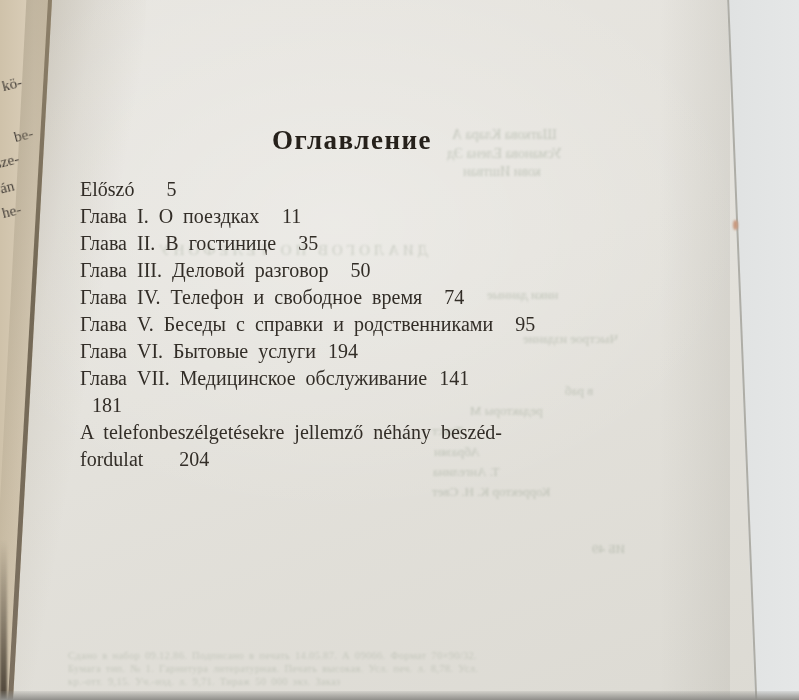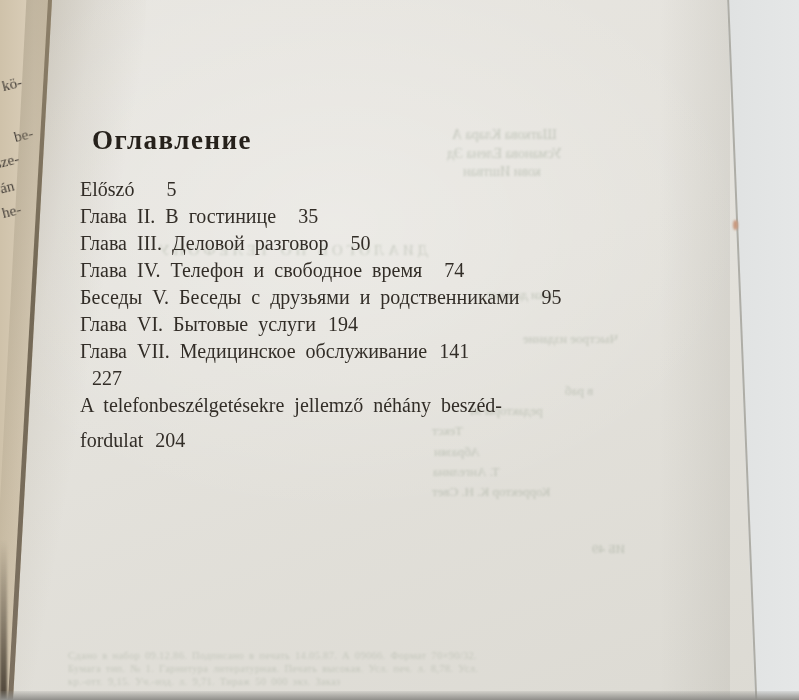--- a/index.html
+++ b/index.html
@@ -40,29 +40,29 @@
   .page-curve-shade{position:absolute;left:660px;top:0;width:70px;height:700px;
     background:linear-gradient(to right,rgba(170,167,158,0),rgba(170,167,158,.22));}
   .speck{position:absolute;left:733px;top:220px;width:5px;height:10px;border-radius:50%;
     background:#c8997f;filter:blur(1px);}
 
   
   .bottom-shadow{position:absolute;left:0;bottom:0;width:799px;height:9px;
     background:linear-gradient(to bottom,rgba(142,141,136,.15),#8f8e8a);}
 
   
-  .page-title{position:absolute;left:92px;top:125px;width:552px;margin:0;
-    text-align:left;font-size:27px;font-weight:bold;letter-spacing:1.5px;
+  .page-title{position:absolute;left:76px;top:125px;width:552px;margin:0;
+    text-align:center;font-size:27px;font-weight:bold;letter-spacing:1.5px;
     color:#26211b;padding-right:60px;}
   .toc{position:absolute;left:80px;top:176px;width:552px;color:#322d27;}
   .row{display:flex;justify-content:flex-start;align-items:baseline;
     line-height:27px;font-size:20px;}
   .row .label{white-space:nowrap;word-spacing:5px;}
   .row .pnum{min-width:42px;text-align:right;font-size:20px;}
-  .row.last{margin-top:8px;}
+  .row.last{margin-top:0;gap:24px;}
 
   
   .ghost{position:absolute;color:#8f9b88;opacity:.42;filter:blur(1.1px);
     transform:scaleX(-1);white-space:nowrap;font-size:13px;}
   .g-auth1{left:452px;top:127px;font-size:14px;}
   .g-auth2{left:447px;top:146px;font-size:14px;}
   .g-auth3{left:463px;top:164px;font-size:14px;}
   .g-title{left:155px;top:242px;font-size:15px;letter-spacing:4px;opacity:.34;}
   .g-i1{left:487px;top:287px;}
   .g-i2{left:523px;top:331px;}
@@ -113,45 +113,49 @@
   <span class="ghost g-col g-c3">кр.-отт. 9,15. Уч.-изд. л. 9,71. Тираж 50 000 экз. Заказ</span>
 
   <h1 class="page-title">Оглавление</h1>
 
   <div class="toc">
     <div class="row">
       <span class="label">Előszó</span>
       <span class="pnum">5</span>
     </div>
     <div class="row">
+      <span class="label">Глава I. О поездках</span>
+      <span class="pnum">11</span>
+    </div>
+    <div class="row">
       <span class="label">Глава II. В гостинице</span>
       <span class="pnum">35</span>
     </div>
     <div class="row">
       <span class="label">Глава III. Деловой разговор</span>
       <span class="pnum">50</span>
     </div>
     <div class="row">
       <span class="label">Глава IV. Телефон и свободное время</span>
       <span class="pnum">74</span>
     </div>
     <div class="row">
-      <span class="label">Беседы V. Беседы с друзьями и родственниками</span>
+      <span class="label">Глава V. Беседы с справки и родственниками</span>
       <span class="pnum">95</span>
     </div>
     <div class="row">
       <span class="label">Глава VI. Бытовые услуги</span>
       <span class="pnum">194</span>
     </div>
     <div class="row">
       <span class="label">Глава VII. Медицинское обслуживание</span>
       <span class="pnum">141</span>
     </div>
     <div class="row">
-      <span class="pnum">227</span>
+      <span class="pnum">181</span>
     </div>
     <div class="row">
       <span class="label">A telefonbeszélgetésekre jellemző néhány beszéd-</span>
       <span class="pnum"></span>
     </div>
     <div class="row last">
       <span class="label">fordulat</span>
       <span class="pnum">204</span>
     </div>
   </div>

